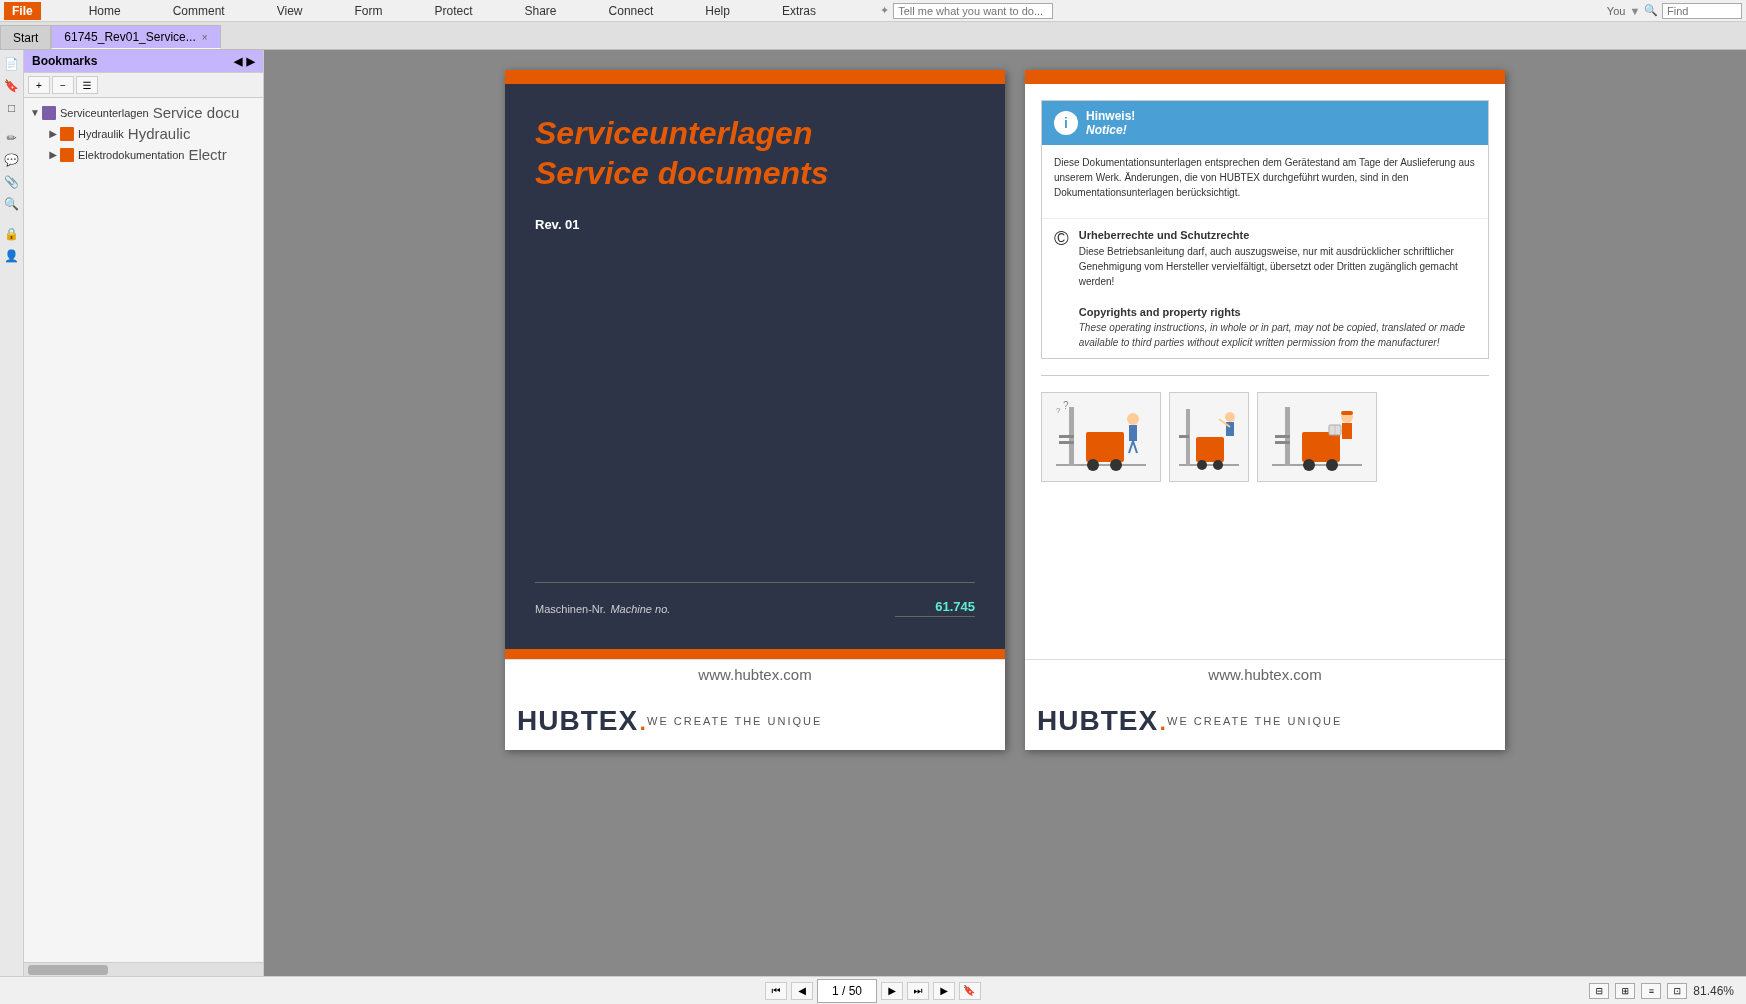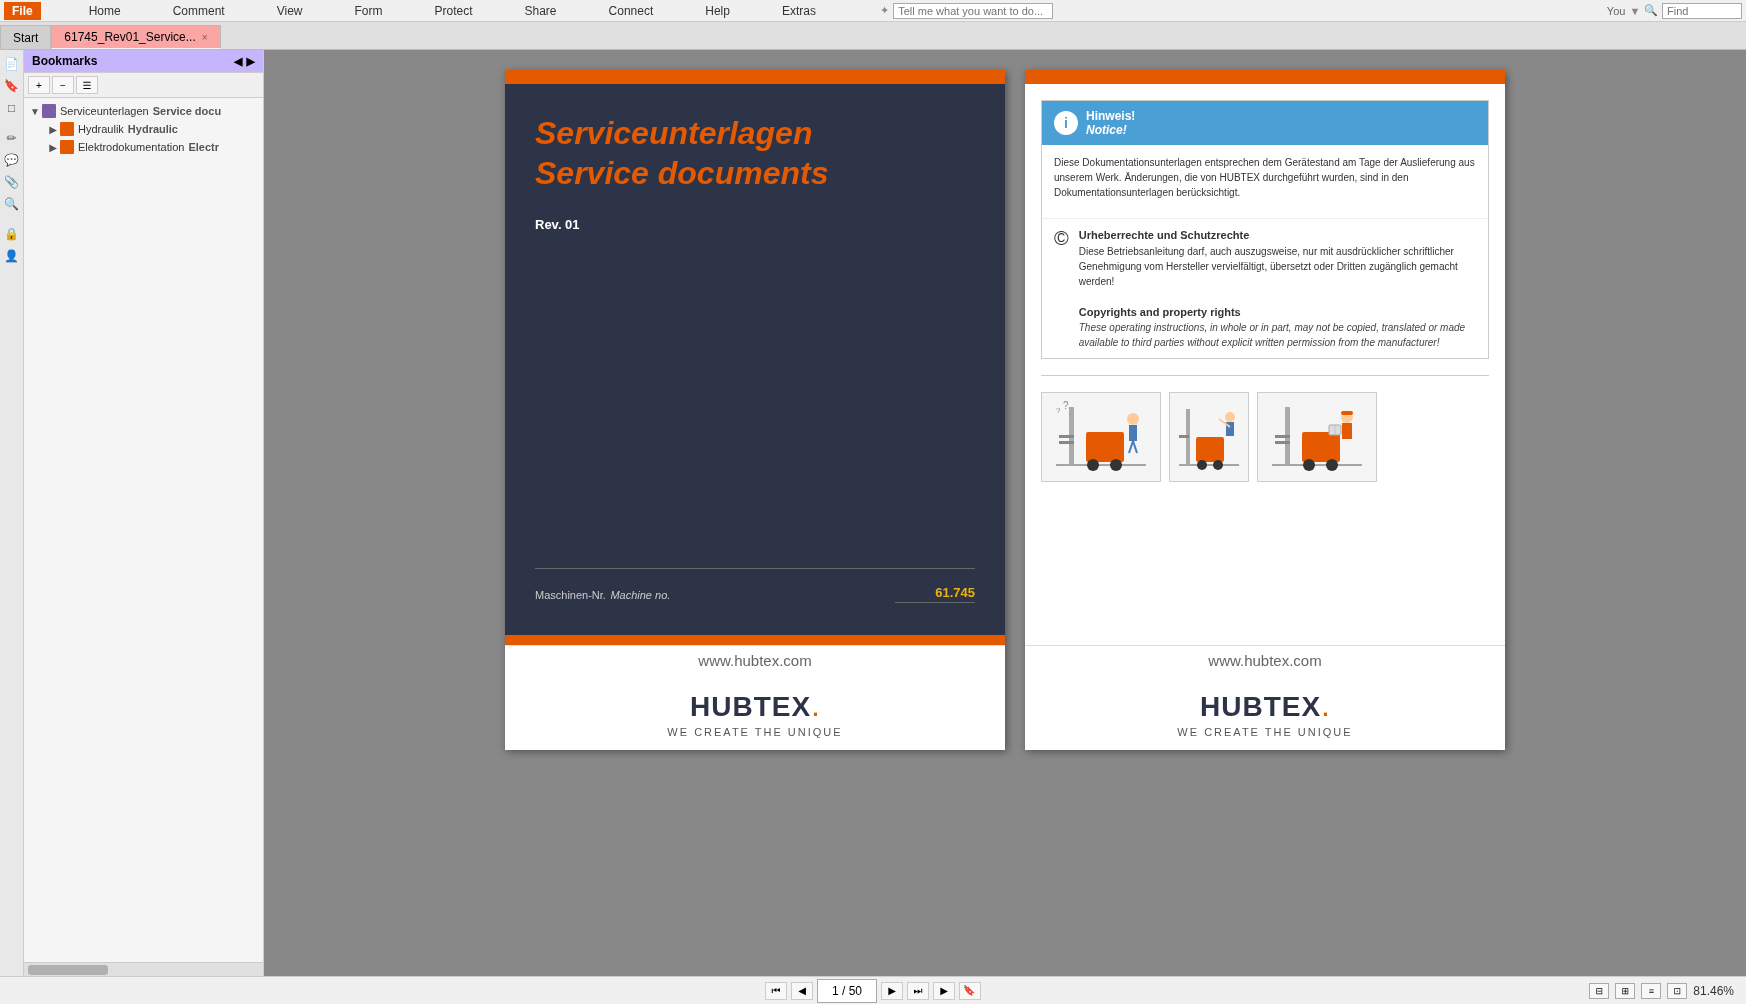--- a/index.html
+++ b/index.html
@@ -59,21 +59,21 @@
       font-size: 12px;
       display: flex;
       align-items: center;
       background: #d0d0d0;
       border: 1px solid #bbb;
       border-bottom: none;
       cursor: pointer;
       gap: 6px;
     }
     .tab.active {
-      background: #fca5a5;
+      background: #c4b5fd;
       border-bottom: 1px solid #f5f5f5;
     }
     .tab-close {
       font-size: 10px;
       color: #666;
       cursor: pointer;
     }
 
     
     .main-area {
@@ -175,24 +175,23 @@
       border-radius: 1px;
     }
     .tree-icon.orange { background: #e55a00; }
     .tree-label {
       font-size: 11px;
       color: #333;
       overflow: hidden;
       text-overflow: ellipsis;
     }
     .tree-sublabel {
-      font-size: 11px;
+      font-size: 15px;
       color: #555;
       margin-left: 4px;
-      font-weight: bold;
     }
 
     
     .h-scrollbar {
       height: 14px;
       background: #e0e0e0;
       border-top: 1px solid #ccc;
       display: flex;
       align-items: center;
     }
@@ -289,41 +288,41 @@
       align-items: center;
       padding: 4px 0;
     }
     .machine-label {
       font-size: 11px;
       color: #ccc;
     }
     .machine-value {
       font-size: 13px;
       font-weight: bold;
-      color: #eab308;
+      color: #5eead4;
       border-bottom: 1px solid #666;
       padding-bottom: 2px;
       min-width: 80px;
       text-align: right;
     }
     .cover-bottom-bar {
       height: 10px;
       background: #e55a00;
     }
     .page-footer {
       padding: 6px 12px;
       text-align: center;
       font-size: 15px;
       color: #666;
       border-top: 1px solid #ddd;
     }
     .page-logo {
       padding: 12px;
       display: flex;
-      flex-direction: column;
+      flex-direction: row;
       align-items: center;
     }
     .logo-text {
       font-size: 28px;
       font-weight: bold;
       color: #2d3448;
       letter-spacing: 1px;
     }
     .logo-dot {
       color: #e55a00;

